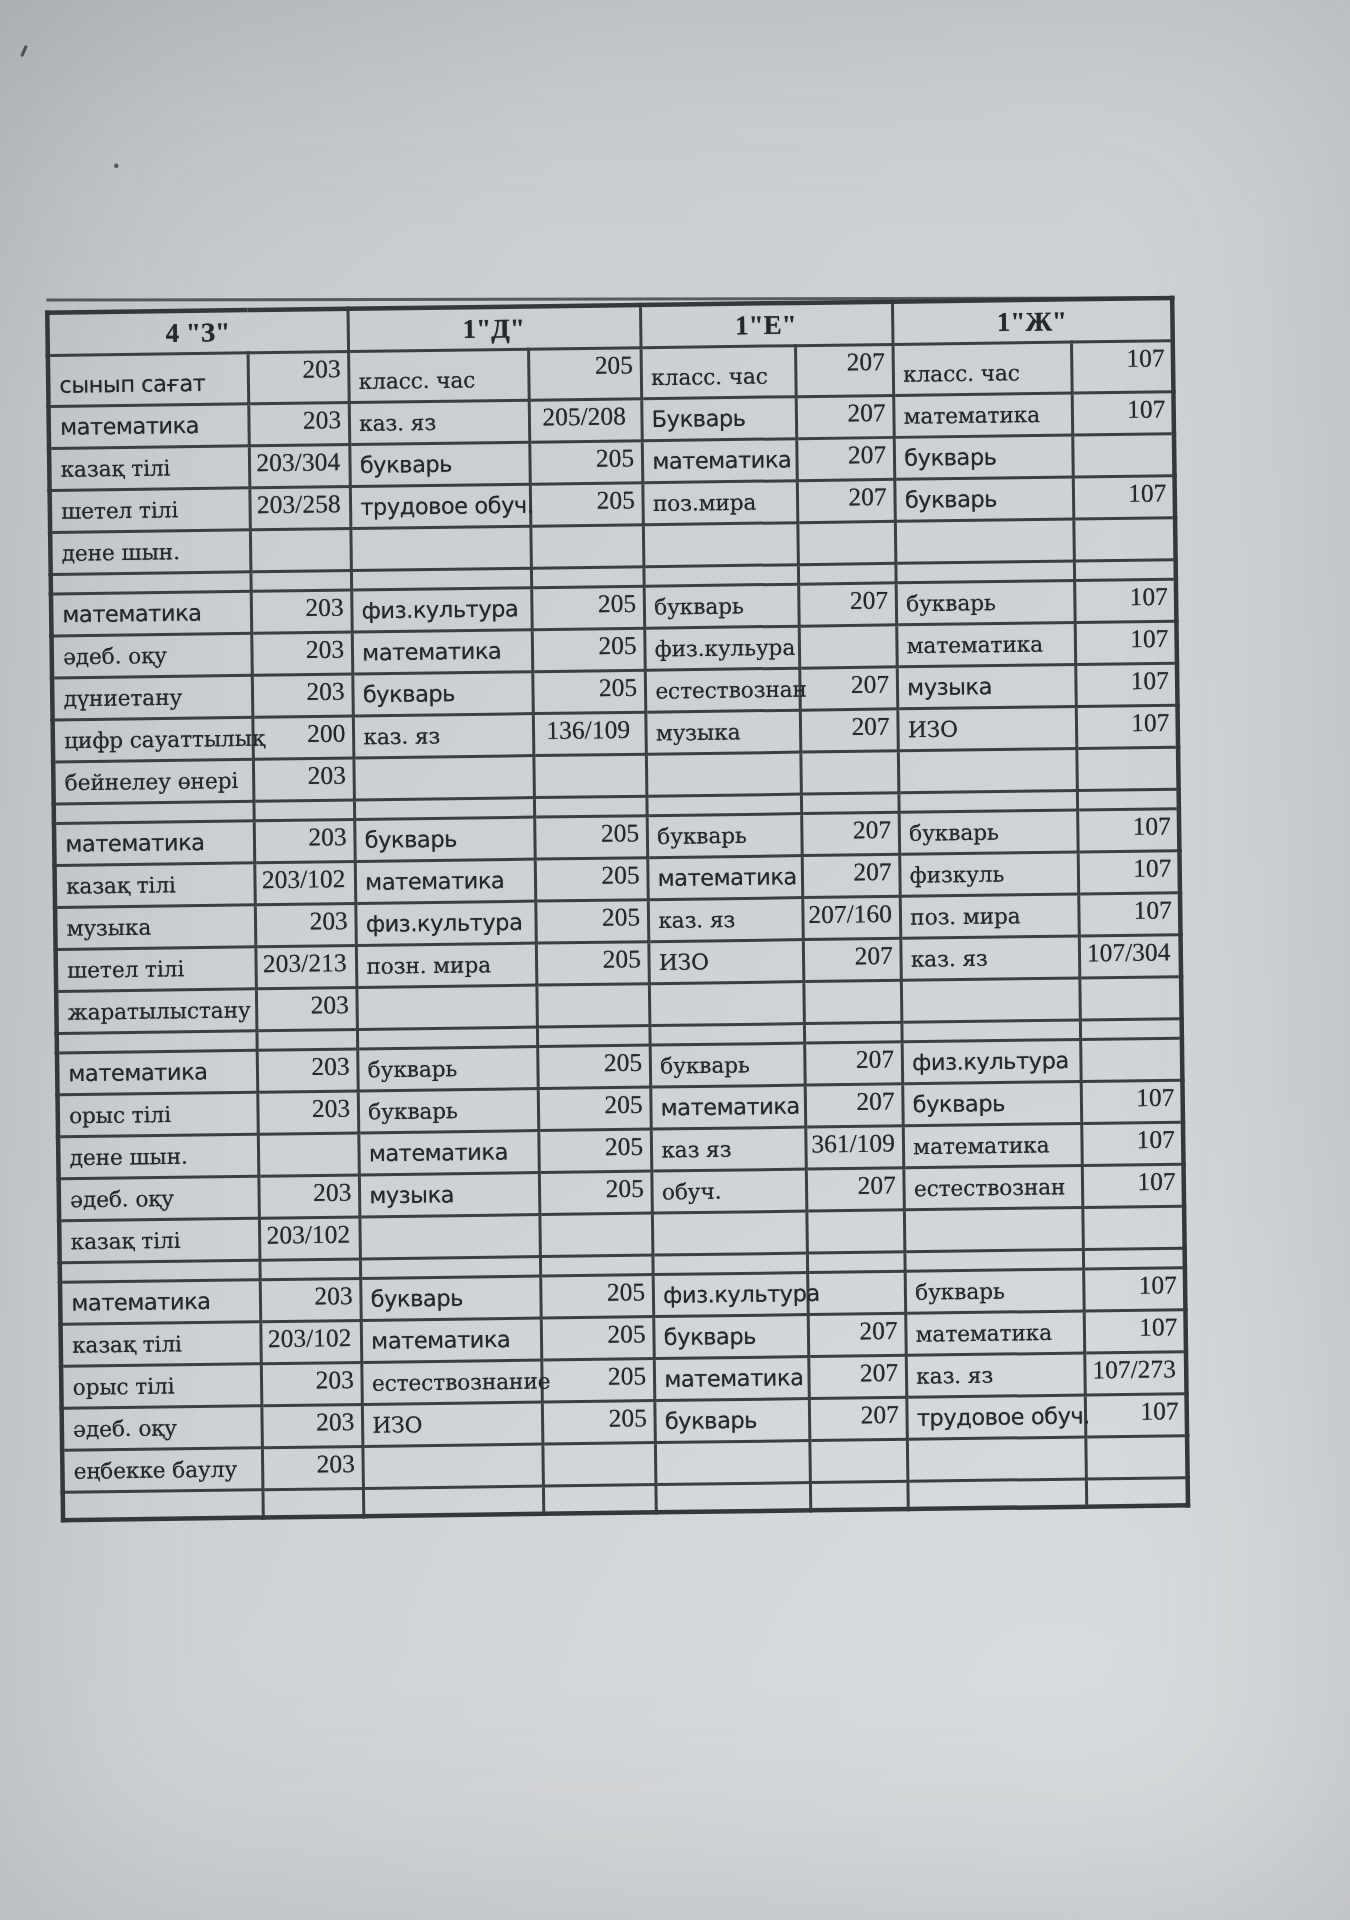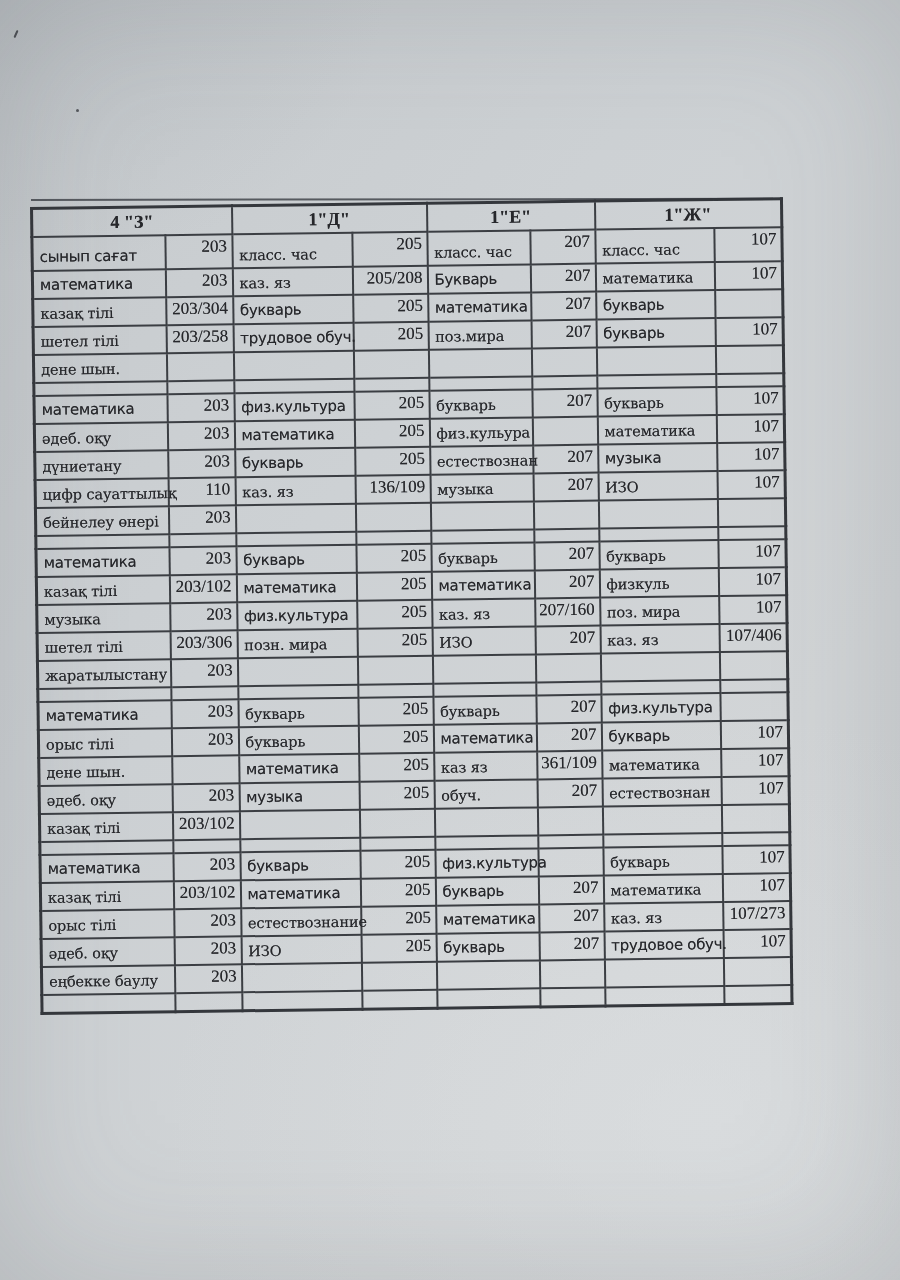--- a/index.html
+++ b/index.html
@@ -47,21 +47,21 @@
     font-family:"DejaVu Serif",serif;font-size:14.5px;line-height:1.05;
     text-align:left;vertical-align:bottom;padding:2px 2px 4px 6px;letter-spacing:-0.1px;
   }
   td.subject.sans{
     font-family:"DejaVu Sans",sans-serif;font-size:15px;letter-spacing:-0.3px;
   }
   td.room{
     font-family:"Liberation Serif",serif;font-size:17px;
     text-align:right;vertical-align:top;padding:1px 4px 2px 2px;
   }
-  td.room.split{text-align:right;padding-left:3px;}
+  td.room.split{text-align:center;padding-left:3px;}
 </style>
 </head>
 <body>
 
 <div class="vignette"></div>
 <div class="mark1"></div>
 <div class="mark2"></div>
 <div class="topline"></div>
 
 <table class="sched">
@@ -169,21 +169,21 @@
         <td class="room">203</td>
         <td class="subject sans">букварь</td>
         <td class="room">205</td>
         <td class="subject">естествознан</td>
         <td class="room">207</td>
         <td class="subject sans">музыка</td>
         <td class="room">107</td>
       </tr>
       <tr>
         <td class="subject">цифр сауаттылық</td>
-        <td class="room">110</td>
+        <td class="room">200</td>
         <td class="subject">каз. яз</td>
         <td class="room split">136/109</td>
         <td class="subject">музыка</td>
         <td class="room">207</td>
         <td class="subject">ИЗО</td>
         <td class="room">107</td>
       </tr>
       <tr>
         <td class="subject">бейнелеу өнері</td>
         <td class="room">203</td>
@@ -229,27 +229,27 @@
         <td class="room">203</td>
         <td class="subject sans">физ.культура</td>
         <td class="room">205</td>
         <td class="subject">каз. яз</td>
         <td class="room split">207/160</td>
         <td class="subject">поз. мира</td>
         <td class="room">107</td>
       </tr>
       <tr>
         <td class="subject">шетел тілі</td>
-        <td class="room split">203/306</td>
+        <td class="room split">203/213</td>
         <td class="subject">позн. мира</td>
         <td class="room">205</td>
         <td class="subject">ИЗО</td>
         <td class="room">207</td>
         <td class="subject">каз. яз</td>
-        <td class="room split">107/406</td>
+        <td class="room split">107/304</td>
       </tr>
       <tr>
         <td class="subject">жаратылыстану</td>
         <td class="room">203</td>
         <td class="subject"></td>
         <td class="room"></td>
         <td class="subject"></td>
         <td class="room"></td>
         <td class="subject"></td>
         <td class="room"></td>

